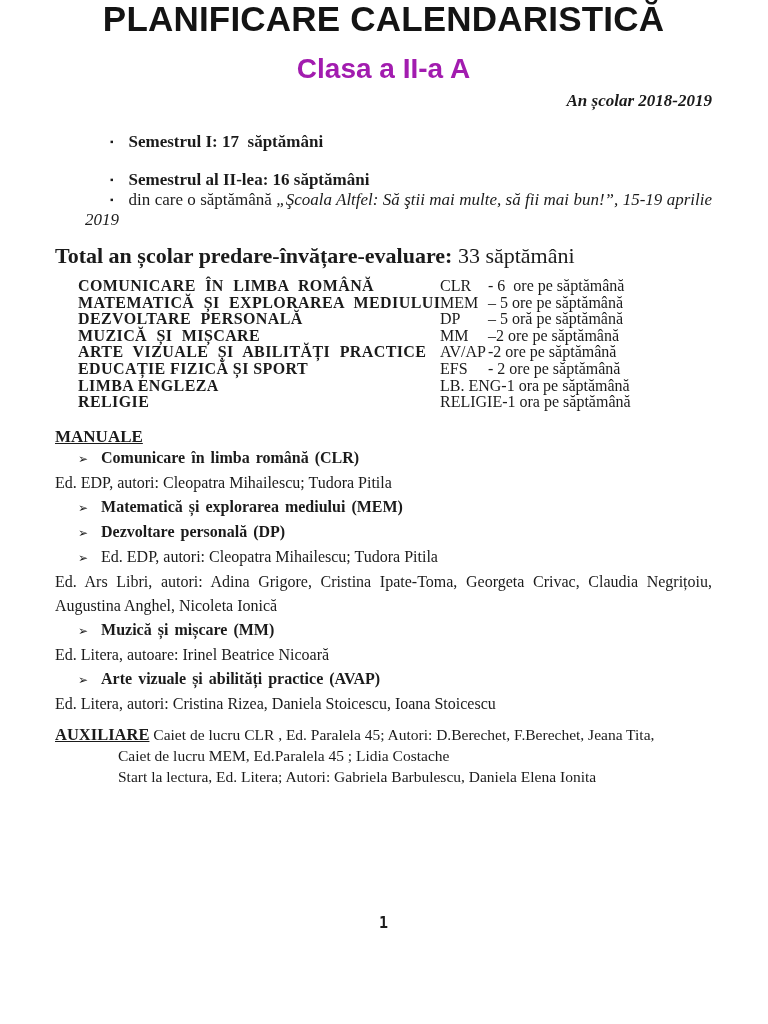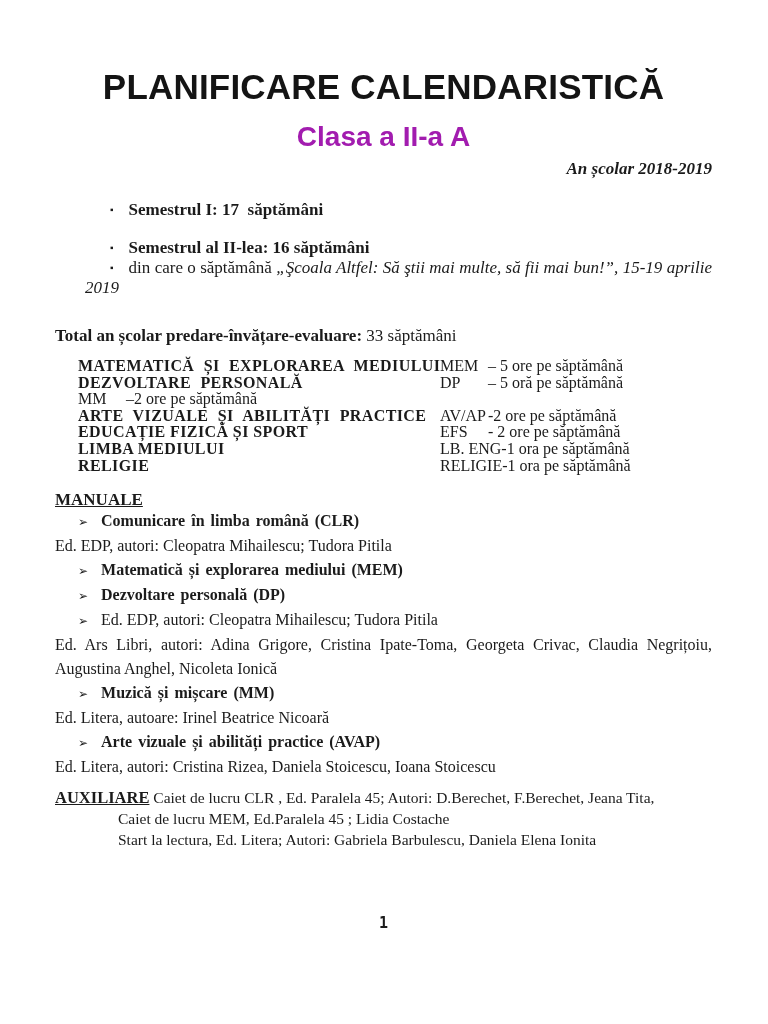--- a/index.html
+++ b/index.html
@@ -11,21 +11,20 @@
   }
   .page {
     position:relative;
     width:768px; height:1024px;
     box-sizing:border-box;
     padding:0 56px 0 55px;
     background:#ffffff;
   }
   
   .doc-title {
-    padding-top:68px;
     font-family:"Liberation Sans", sans-serif;
     font-weight:bold;
     font-size:35px;
     line-height:38px;
     text-align:center;
     color:#141414;
     letter-spacing:0.2px;
   }
   .doc-subtitle {
     margin-top:6px;
@@ -55,21 +54,21 @@
   .sq-bullet {
     display:inline-block;
     font-size:10px;
     vertical-align:2px;
     margin-right:15px;
     text-indent:0;
   }
   .sem-bold { font-weight:bold; white-space:pre-wrap; }
   .sem-italic { font-style:italic; }
   
-  .total-line { margin-top:28px; font-size:17px; line-height:20px; }
+  .total-line { margin-top:16px; font-size:22px; line-height:20px; }
   .total-label { font-weight:bold; }
   .total-value { white-space:pre-wrap; }
   
   .subjects { margin-top:12px; margin-left:23px; font-size:16px; }
   .subj-row { display:flex; line-height:16.6px; white-space:nowrap; }
   .subj-name {
     width:362px;
     font-weight:bold;
     letter-spacing:0.4px;
     flex:0 0 362px;
@@ -132,40 +131,45 @@
       <span class="sq-bullet">▪</span><span>din care o săptămână </span><span class="sem-italic">„Şcoala Altfel: Să ştii mai multe, să fii mai bun!”, 15-19 aprilie 2019</span>
     </div>
   </div>
 
   <div class="total-line">
     <span class="total-label">Total an școlar predare-învățare-evaluare:</span><span class="total-value"> 33 săptămâni</span>
   </div>
 
   <div class="subjects">
     <div class="subj-row">
+      <span class="subj-name wide">COMUNICARE ÎN LIMBA ROMÂNĂ</span>
+        <span class="subj-right"><span class="subj-abbr">CLR</span><span class="subj-hours">- 6  ore pe săptămână</span></span>
+    </div>
+    <div class="subj-row">
       <span class="subj-name wide">MATEMATICĂ ȘI EXPLORAREA MEDIULUI</span>
         <span class="subj-right"><span class="subj-abbr">MEM</span><span class="subj-hours">– 5 ore pe săptămână</span></span>
     </div>
     <div class="subj-row">
       <span class="subj-name wide">DEZVOLTARE PERSONALĂ</span>
         <span class="subj-right"><span class="subj-abbr">DP</span><span class="subj-hours">– 5 oră pe săptămână</span></span>
     </div>
     <div class="subj-row">
+      <span class="subj-name wide">MUZICĂ ȘI MIȘCARE</span>
         <span class="subj-right"><span class="subj-abbr">MM</span><span class="subj-hours">–2 ore pe săptămână</span></span>
     </div>
     <div class="subj-row">
       <span class="subj-name wide">ARTE VIZUALE ȘI ABILITĂȚI PRACTICE</span>
         <span class="subj-right"><span class="subj-abbr">AV/AP</span><span class="subj-hours">-2 ore pe săptămână</span></span>
     </div>
     <div class="subj-row">
       <span class="subj-name">EDUCAȚIE FIZICĂ ȘI SPORT</span>
         <span class="subj-right"><span class="subj-abbr">EFS</span><span class="subj-hours">- 2 ore pe săptămână</span></span>
     </div>
     <div class="subj-row">
-      <span class="subj-name">LIMBA MEDIULUI</span>
+      <span class="subj-name">LIMBA ENGLEZA</span>
         <span class="subj-right"><span class="subj-abbr">LB. ENG</span><span class="subj-hours">-1 ora pe săptămână</span></span>
     </div>
     <div class="subj-row">
       <span class="subj-name">RELIGIE</span>
         <span class="subj-right"><span class="subj-abbr">RELIGIE</span><span class="subj-hours">-1 ora pe săptămână</span></span>
     </div>
   </div>
 
   <div class="manuale">
     <div class="man-heading">MANUALE</div>

